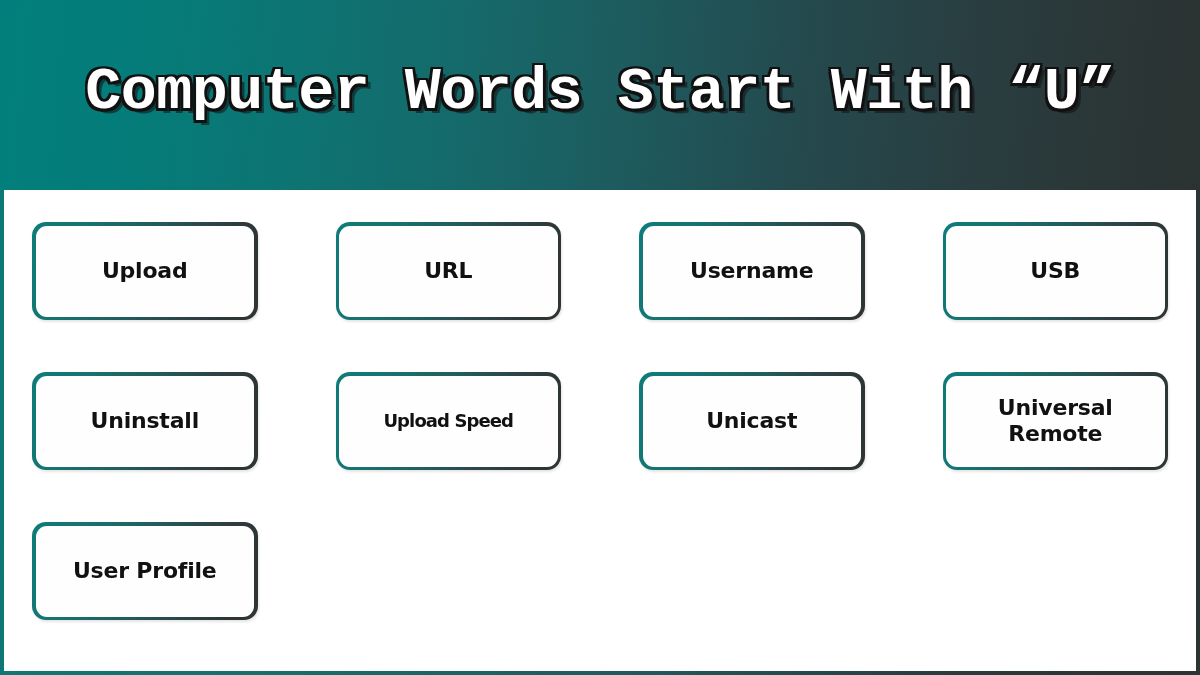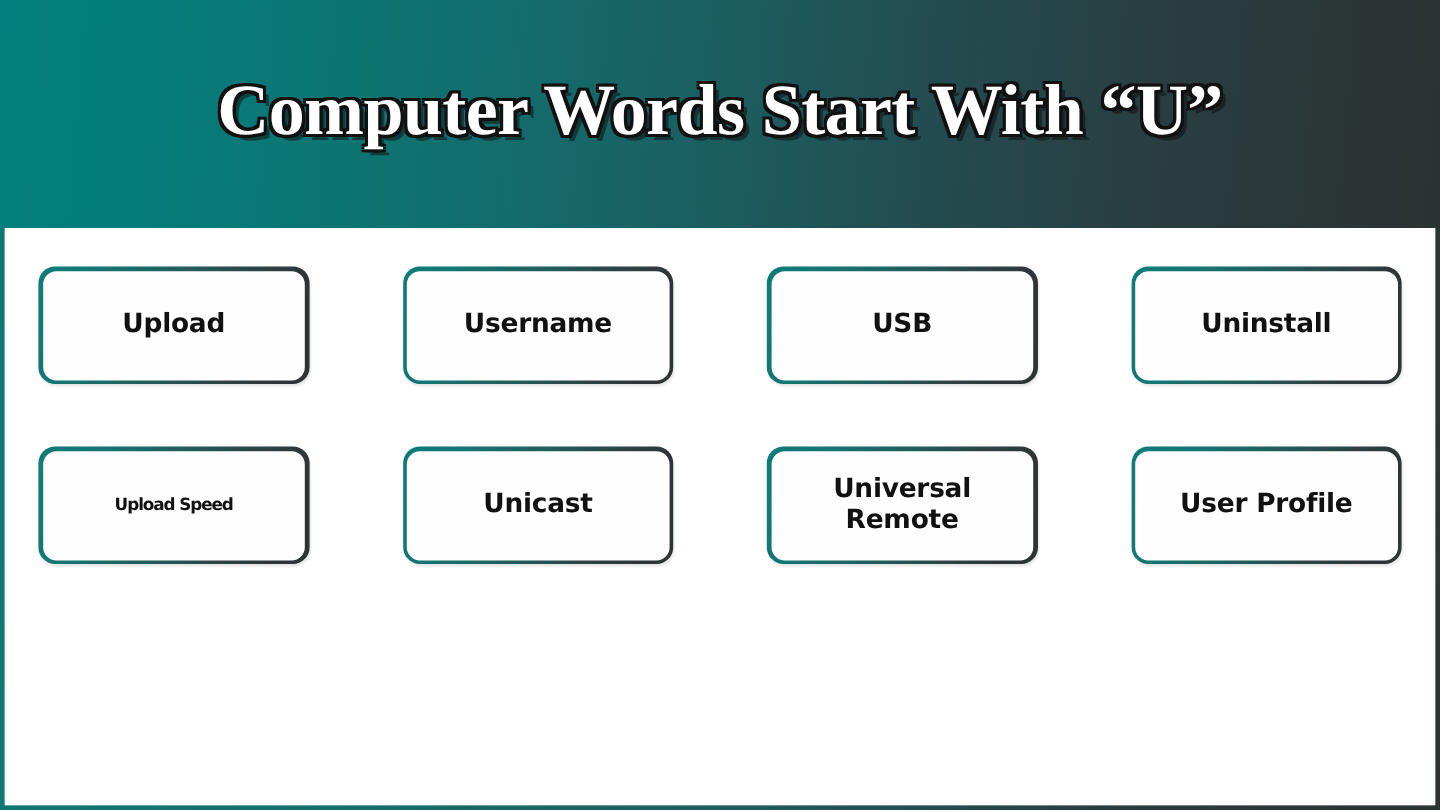--- a/index.html
+++ b/index.html
@@ -49,21 +49,21 @@
                 #2b3636 92%,
                 #2b3232 100%);
     display: flex;
     align-items: center;
     justify-content: center;
     margin: -4px -4px 0 -4px;
     width: calc(100% + 8px);
   }
 
   .header-title {
-    font-family: Liberation Serif, serif;
+    font-family: Liberation Mono, monospace;
     font-size: 60px;
     font-weight: 700;
     letter-spacing: -0.5px;
     color: #ffffff;
     white-space: nowrap;
     line-height: 1;
     padding-bottom: 6px;
     text-shadow:
       -2.5px -2.5px 0 #111111,
        2.5px -2.5px 0 #111111,
@@ -117,39 +117,44 @@
     font-family: "DejaVu Sans", sans-serif;
     font-size: 22px;
     font-weight: 700;
     color: #111111;
     line-height: 1.18;
     letter-spacing: -0.2px;
     white-space: pre-line;
   }
 
   .card-label.tight {
-    font-size: 14px;
+    font-size: 18px;
     letter-spacing: -0.9px;
   }
 </style>
 </head>
 <body>
 
 <div id="infographic">
   <div class="frame-inner">
 
     <div class="header">
       <h1 class="header-title">Computer Words Start With “U”</h1>
     </div>
 
     <div class="grid-area">
       <div class="grid" id="word-grid">
           <div class="card">
             <div class="card-inner">
               <span class="card-label">Upload</span>
+            </div>
+          </div>
+          <div class="card">
+            <div class="card-inner">
+              <span class="card-label">URL</span>
             </div>
           </div>
           <div class="card">
             <div class="card-inner">
               <span class="card-label">Username</span>
             </div>
           </div>
           <div class="card">
             <div class="card-inner">
               <span class="card-label">USB</span>

